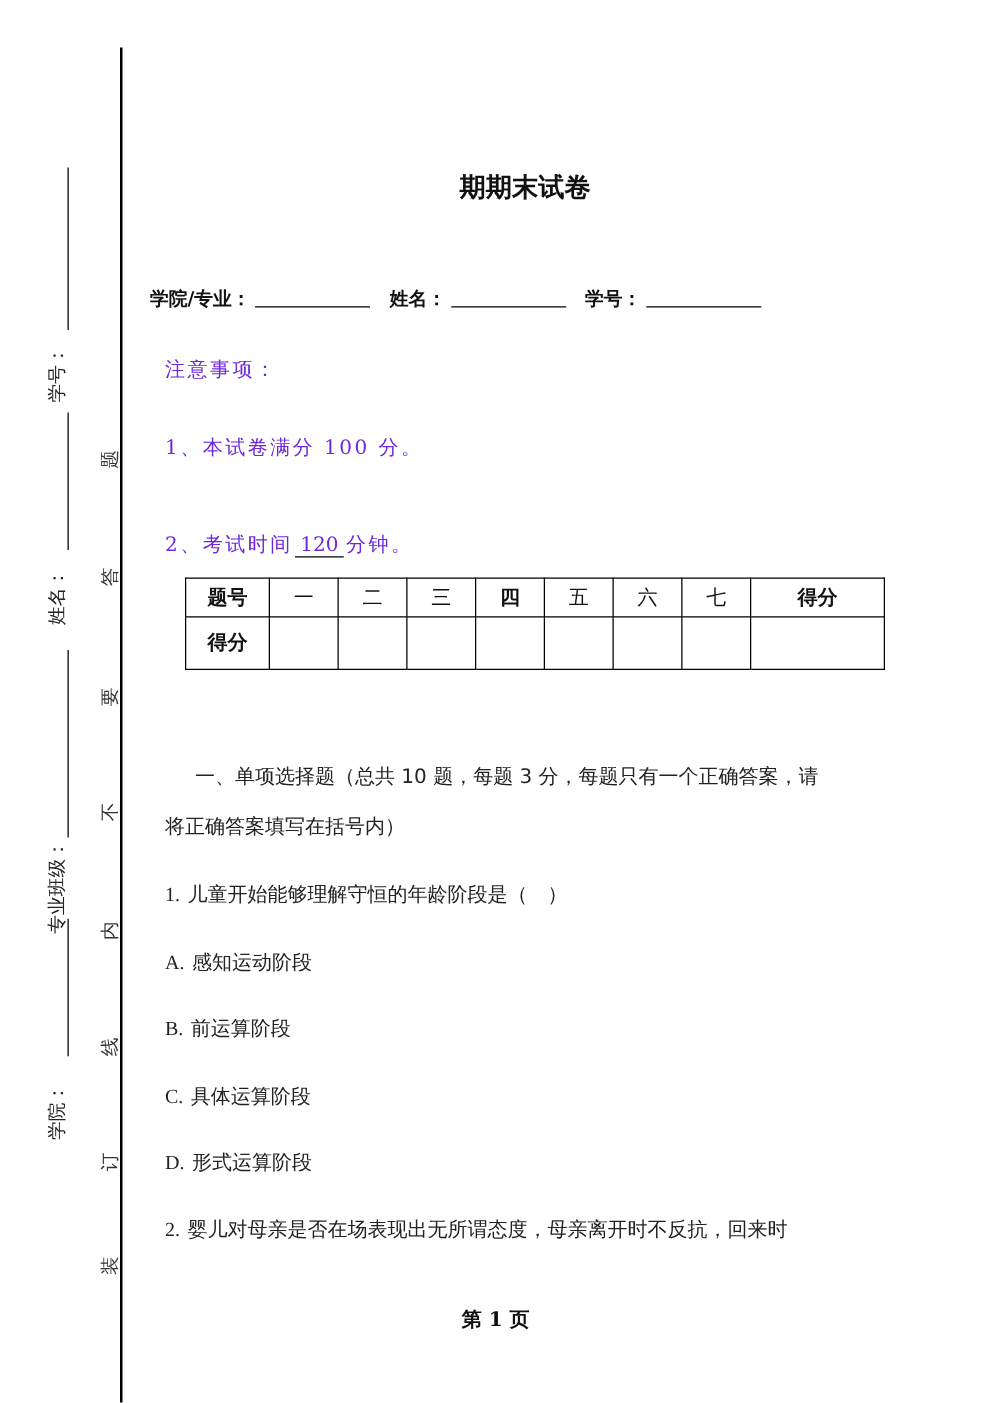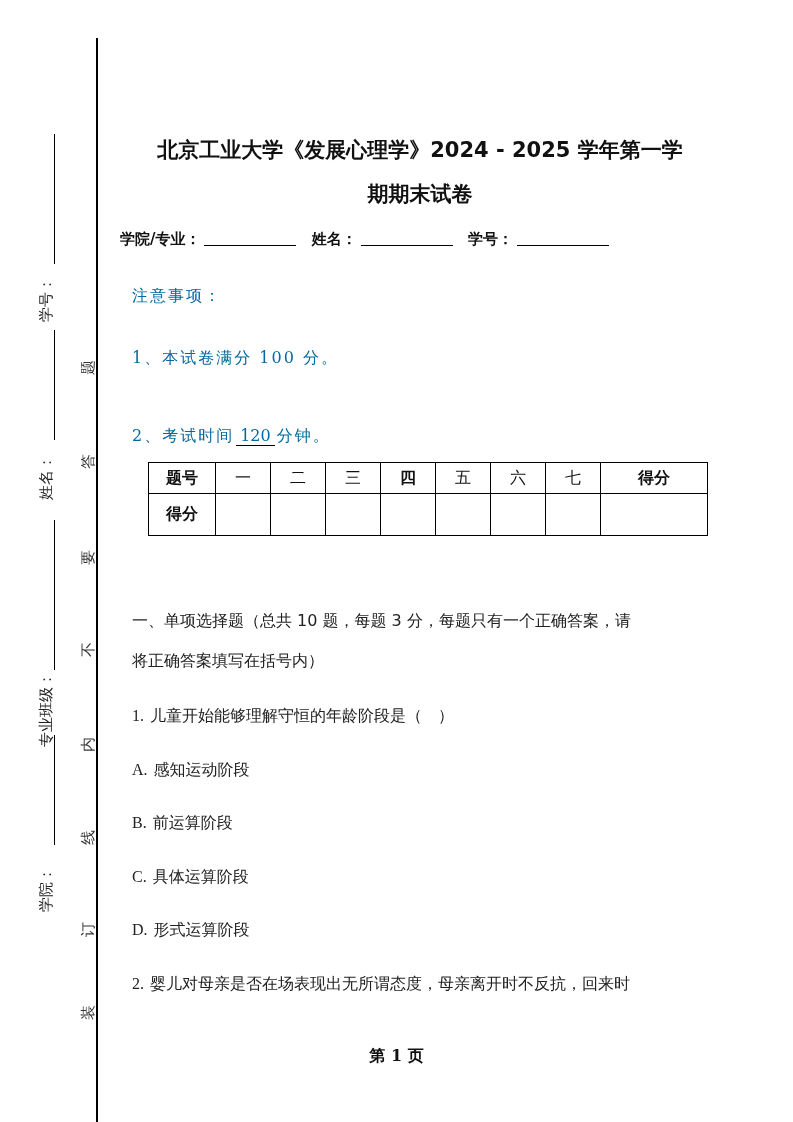--- a/index.html
+++ b/index.html
@@ -17,21 +17,21 @@
            font-family: "DejaVu Serif", serif; }
   .vchar span { display: inline-block; transform: rotate(-90deg); }
 
   .title { position: absolute; left: 120px; width: 600px; text-align: center; top: 128px;
            font-family: "DejaVu Sans", sans-serif; font-weight: bold; font-size: 21px; line-height: 44px; color: #111; }
 
   .student-info { position: absolute; top: 230px; left: 120px; width: 600px; 
                   font-family: "DejaVu Sans", sans-serif; font-weight: bold; font-size: 15px; }
   .student-info .blank { display: inline-block; width: 92px; border-bottom: 1.2px solid #000; margin: 0 10px 0 4px; vertical-align: -2px; height: 14px; }
 
-  .notice { position: absolute; left: 132px; font-size: 16px; letter-spacing: 2px; color: #0369a1; }
+  .notice { position: absolute; left: 132px; font-size: 16px; letter-spacing: 2px; color: #6d28d9; }
   .underline-val { display: inline-block; border-bottom: 1.2px solid #000; padding: 0 4px; letter-spacing: 0; margin: 16px 2px; }
 
   table.score { position: absolute; left: 148px; top: 462px; border-collapse: collapse; width: 560px; }
   table.score td { border: 1px solid #000; text-align: center; font-family: "DejaVu Sans", sans-serif;
                    font-size: 16px; font-weight: bold; padding: 0; }
   table.score tr.r1 td { height: 30px; }
   table.score tr.r2 td { height: 41px; }
   table.score tr.r3 td { height: 50px; }
   table.score td.first { width: 66px; }
   table.score td.normal { font-weight: normal; }
@@ -69,21 +69,20 @@
 <div class="vchar" style="top:358px;"><span>题</span></div>
 <div class="vchar" style="top:452px;"><span>答</span></div>
 <div class="vchar" style="top:548px;"><span>要</span></div>
 <div class="vchar" style="top:640px;"><span>不</span></div>
 <div class="vchar" style="top:735px;"><span>内</span></div>
 <div class="vchar" style="top:828px;"><span>线</span></div>
 <div class="vchar" style="top:920px;"><span>订</span></div>
 <div class="vchar" style="top:1003px;"><span>装</span></div>
 
 <div class="title">
-  <div>北京工业大学《发展心理学》2024 - 2025 学年第一学</div>
   <div>期期末试卷</div>
 </div>
 
 <div class="student-info">
   <span>学院/专业：</span><span class="blank"></span>
   <span>姓名：</span><span class="blank"></span>
   <span>学号：</span><span class="blank"></span>
 </div>
 
 <div class="notice" style="top:286px;">注意事项：</div>
@@ -112,21 +111,21 @@
     <td></td>
         <td></td>
     <td></td>
         <td></td>
     <td></td>
         <td></td>
   </tr>
 </tbody>
   </table>
 
-<div class="text-line sans" style="top:611px;">一、单项选择题（总共 10 题，每题 3 分，每题只有一个正确答案，请</div>
+<div class="text-line sans" style="top:611px;margin-left:24px;">一、单项选择题（总共 10 题，每题 3 分，每题只有一个正确答案，请</div>
 <div class="text-line sans" style="top:651px;">将正确答案填写在括号内）</div>
 
 <div class="text-line sans" style="top:706px;">
   <span class="opt-letter">1.</span><span>儿童开始能够理解守恒的年龄阶段是（　）</span>
 </div>
 <div class="text-line sans" style="top:760px;">
   <span class="opt-letter">A.</span><span>感知运动阶段</span>
 </div>
 <div class="text-line sans" style="top:813px;">
   <span class="opt-letter">B.</span><span>前运算阶段</span>

